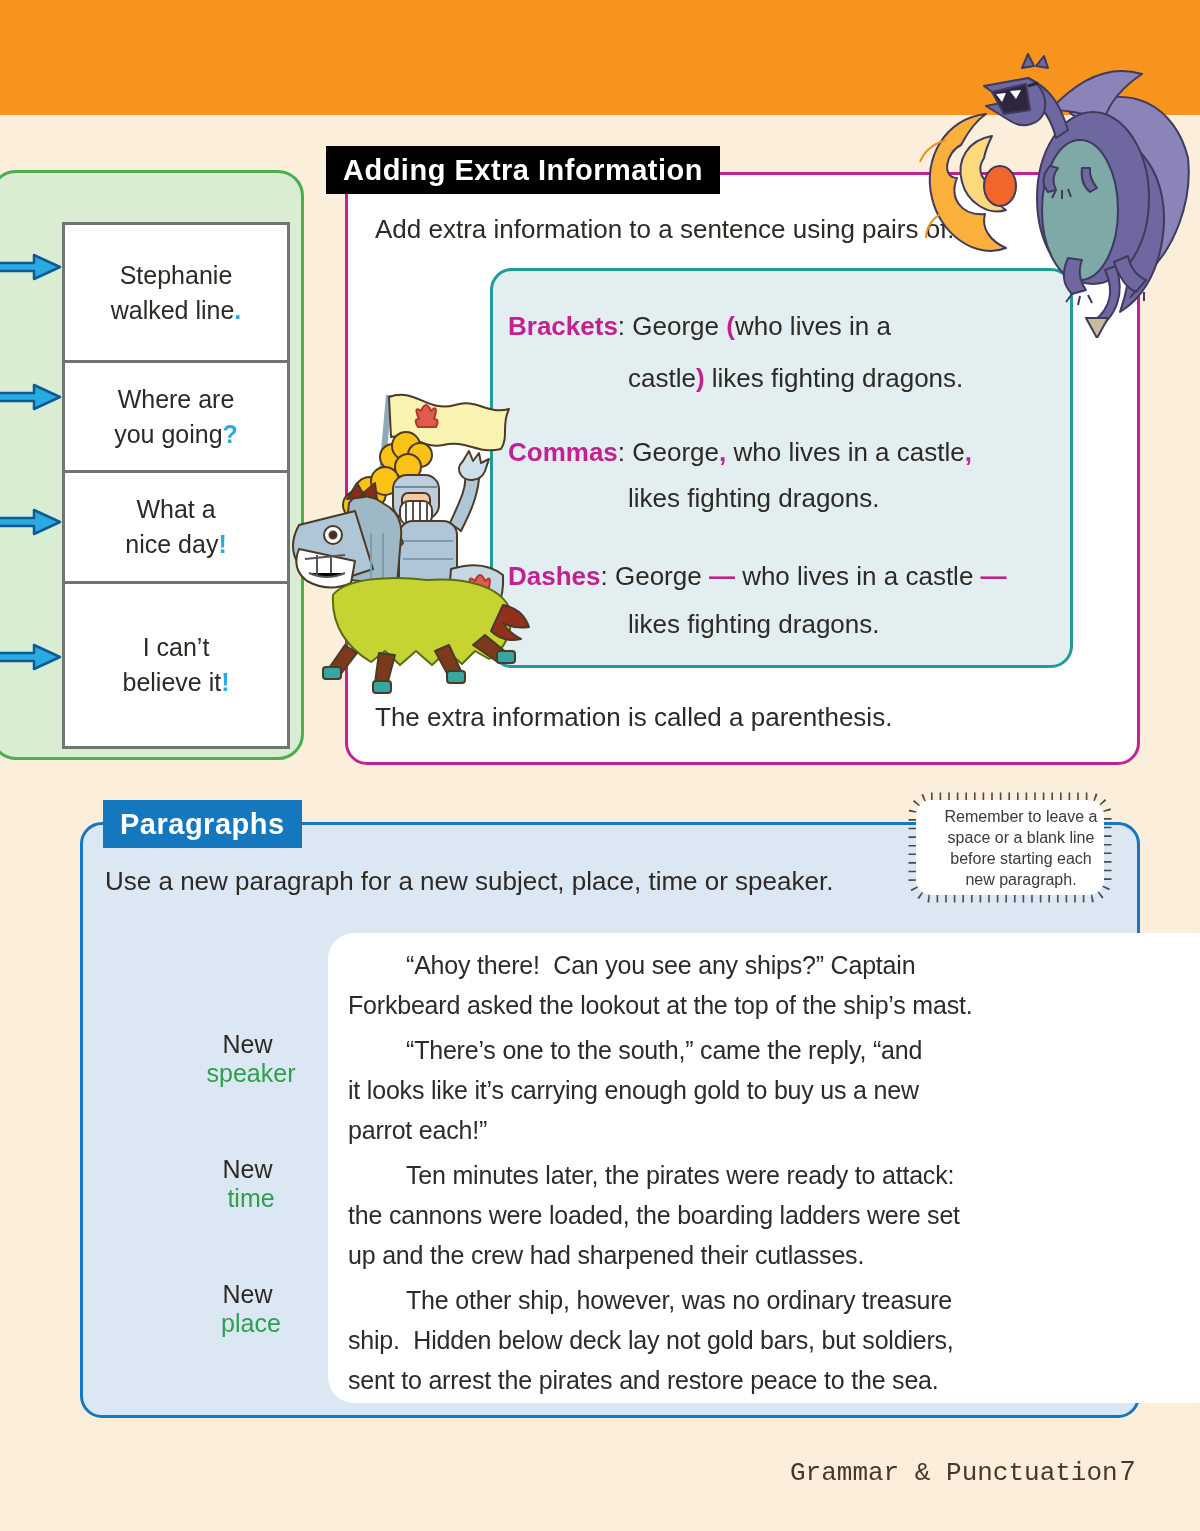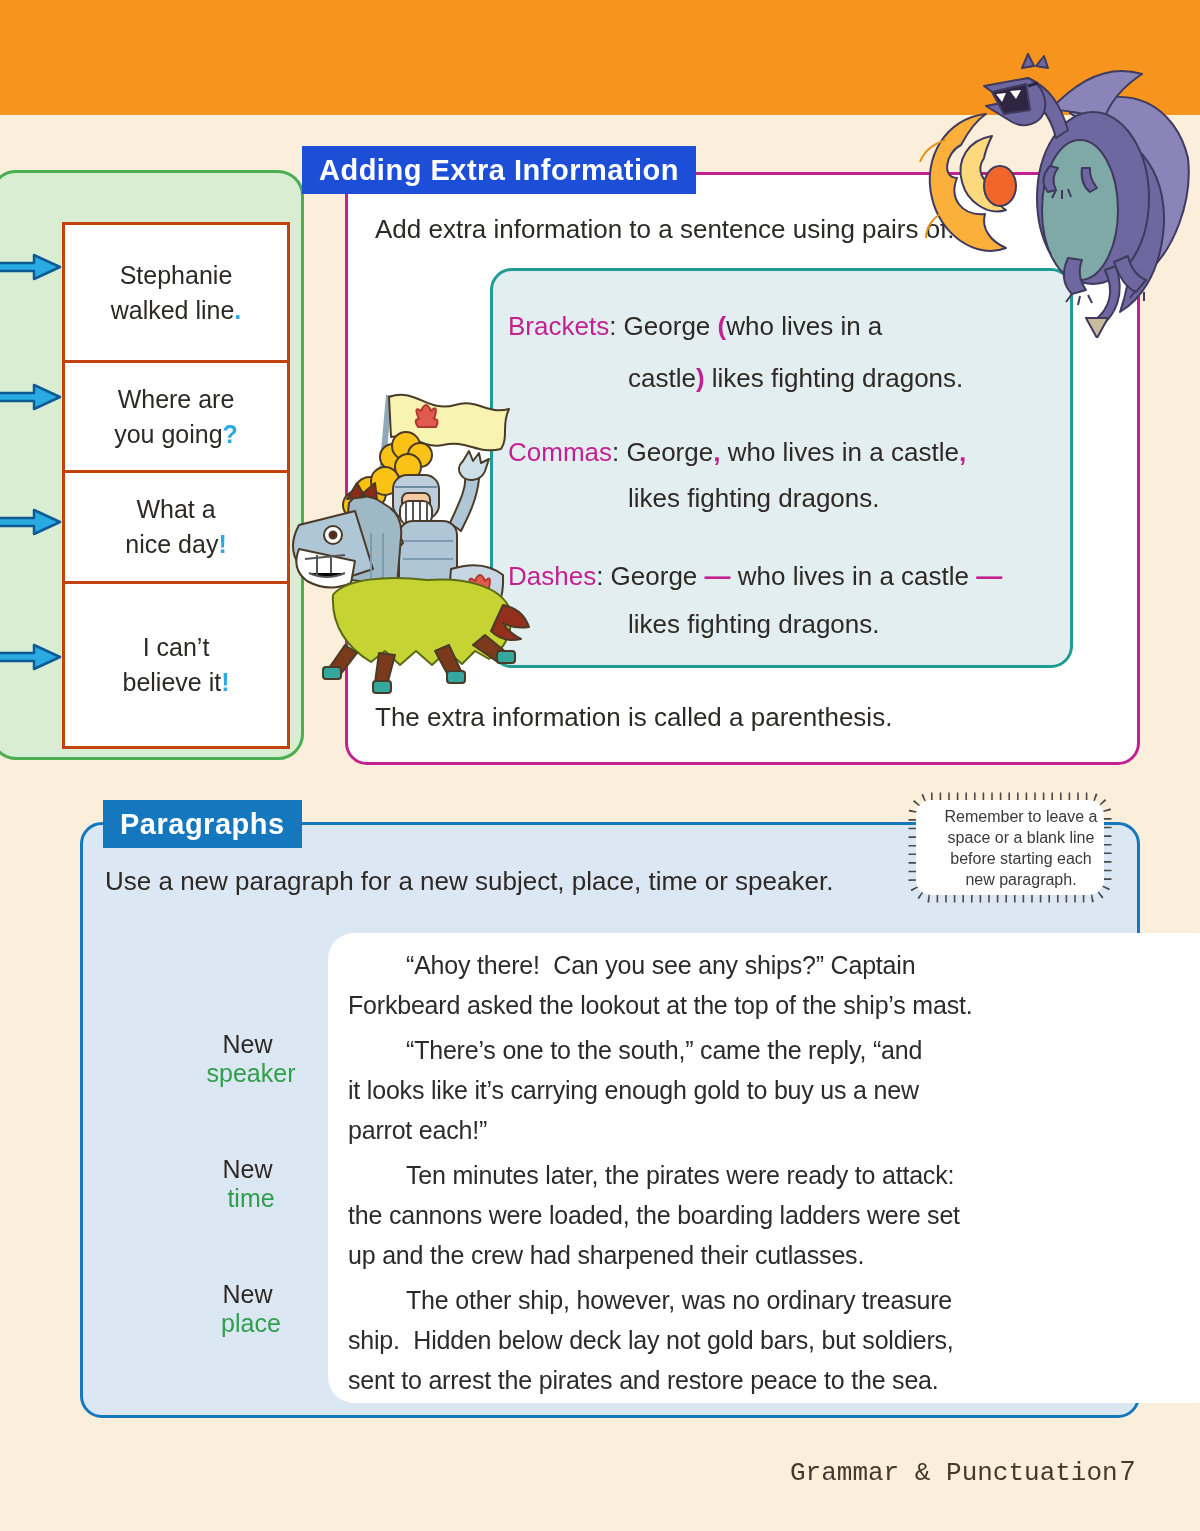--- a/index.html
+++ b/index.html
@@ -5,38 +5,38 @@
   html,body{margin:0;padding:0;background:#FBEEDA;}
   .page{position:relative;width:1200px;height:1531px;overflow:hidden;background:#FBEEDA;
         font-family:"Liberation Sans",sans-serif;color:#2D2A26;}
   .abs{position:absolute;}
   
   .orange-band{left:0;top:0;width:1200px;height:115px;background:#F7941D;z-index:1;}
   
   .sent-panel{left:-10px;top:170px;width:314px;height:590px;background:#D9EDD3;
               border:3px solid #4CAE52;border-radius:26px;z-index:2;box-sizing:border-box;}
   .sbox-col{left:62px;top:222px;width:228px;z-index:3;}
-  .sbox{box-sizing:border-box;width:228px;background:#FFFFFF;border:3px solid #c2410c;
+  .sbox{box-sizing:border-box;width:228px;background:#FFFFFF;border:3px solid #737373;
         margin-top:-3px;display:flex;flex-direction:column;align-items:center;justify-content:center;
         font-size:25px;line-height:35px;text-align:center;color:#2D2A26;}
   .sbox:first-child{margin-top:0;}
   .punct{color:#29ABE2;font-weight:700;}
   .larrow{left:0;z-index:6;}
   
   .extra-box{left:345px;top:172px;width:795px;height:593px;background:#FFFFFF;
              border:3px solid #C32191;border-radius:22px;z-index:2;box-sizing:border-box;}
   .banner{height:48px;line-height:48px;padding:0 17px;color:#FFFFFF;font-weight:700;
           font-size:29px;letter-spacing:.5px;z-index:4;white-space:nowrap;}
-  .extra-banner{left:302px;top:146px;background:#1d4ed8;}
+  .extra-banner{left:326px;top:146px;background:#000000;}
   .body-text{font-size:26px;white-space:pre-wrap;z-index:3;}
   .extra-intro{left:375px;top:214px;}
   .teal-box{left:490px;top:268px;width:583px;height:400px;background:#E3EEF0;
             border:3px solid #1F9C93;border-radius:22px;z-index:3;box-sizing:border-box;}
   .tline{position:absolute;font-size:26px;white-space:pre-wrap;color:#2D2A26;}
-  .tlabel{color:#C32191;font-weight:400;margin-top:36px;}
+  .tlabel{color:#C32191;font-weight:700;margin-top:36px;}
   .m{color:#C32191;font-weight:700;}
   .extra-outro{left:375px;top:702px;}
   
   .para-panel{left:80px;top:822px;width:1060px;height:596px;background:#DCE7F4;
               border:3px solid #1577BD;border-radius:22px;z-index:2;box-sizing:border-box;}
   .para-banner{left:55px;top:800px;background:#1577BD;margin-left:48px;}
   .para-intro{left:105px;top:866px;}
   .note{left:903px;top:787px;width:214px;height:121px;z-index:5;}
   .note-text{position:absolute;left:14px;top:14px;width:186px;height:93px;display:flex;
              flex-direction:column;align-items:center;justify-content:center;

